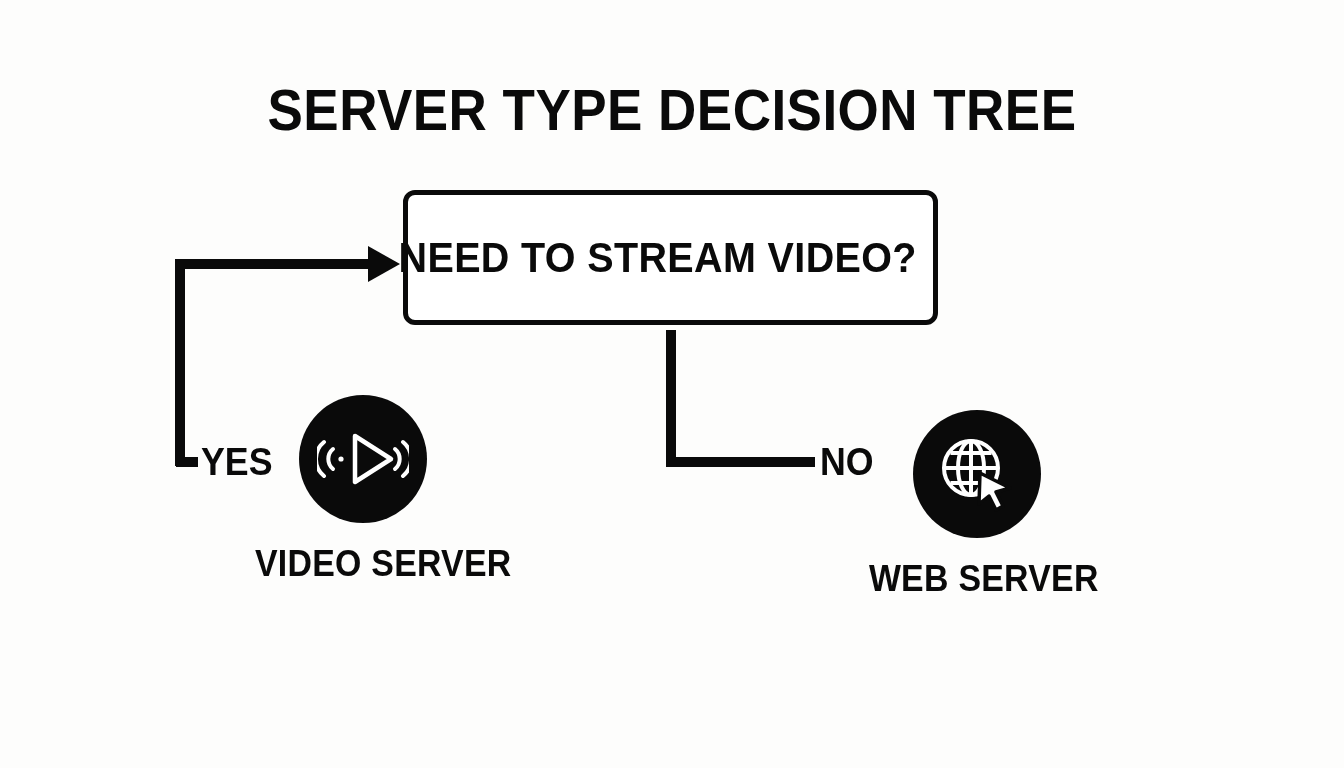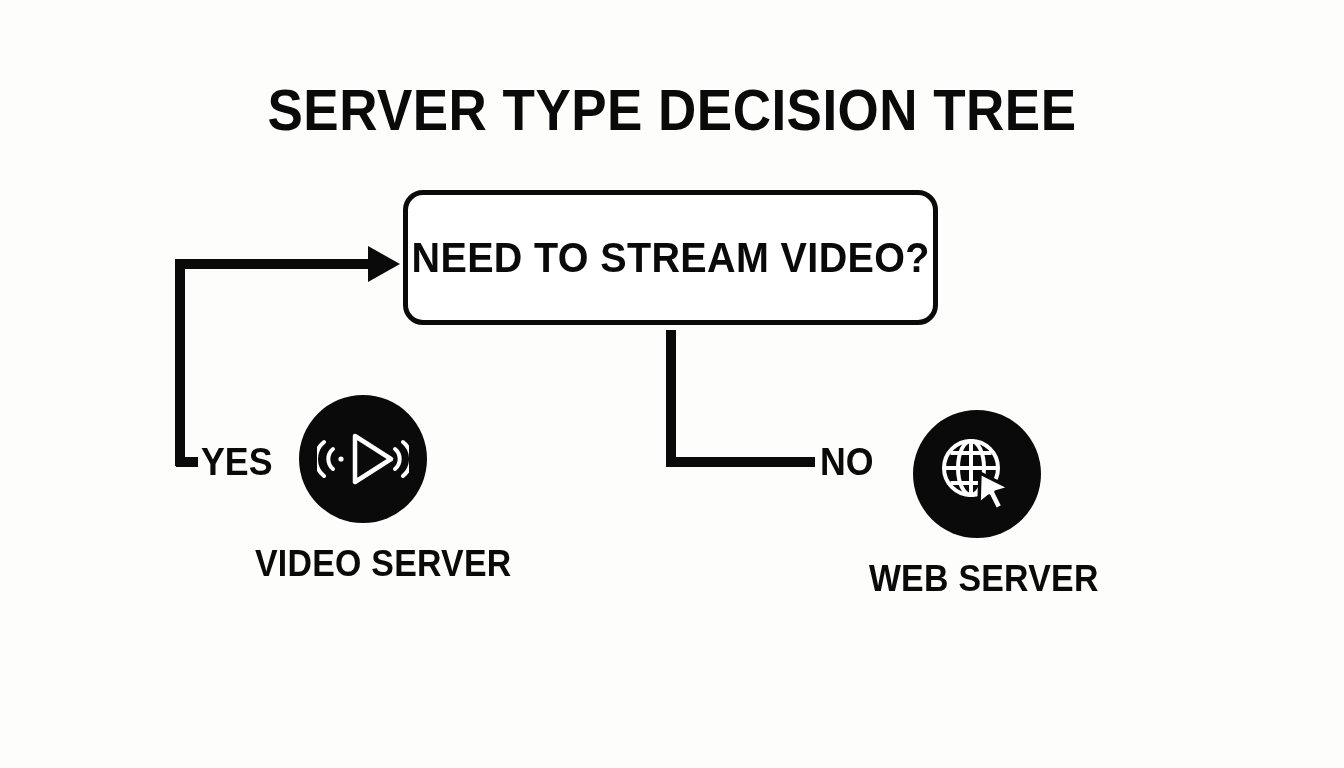--- a/index.html
+++ b/index.html
@@ -37,25 +37,25 @@
   }
   
   #decision-box {
     position: absolute;
     left: 403px;
     top: 190px;
     width: 535px;
     height: 135px;
     box-sizing: border-box;
     border: 5px solid #0a0a0a;
-    border-radius: 20px;
+    border-radius: 12px;
     background: #ffffff;
     display: flex;
     align-items: center;
-    justify-content: center;
+    justify-content: flex-end;
   }
   #decision-box-label {
     font-family: "Liberation Sans Narrow", "Liberation Sans", sans-serif;
     font-weight: 700;
     font-size: 42px;
     letter-spacing: 0.4px;
     color: #0a0a0a;
     transform: scaleX(0.94);
     white-space: nowrap;
   }

